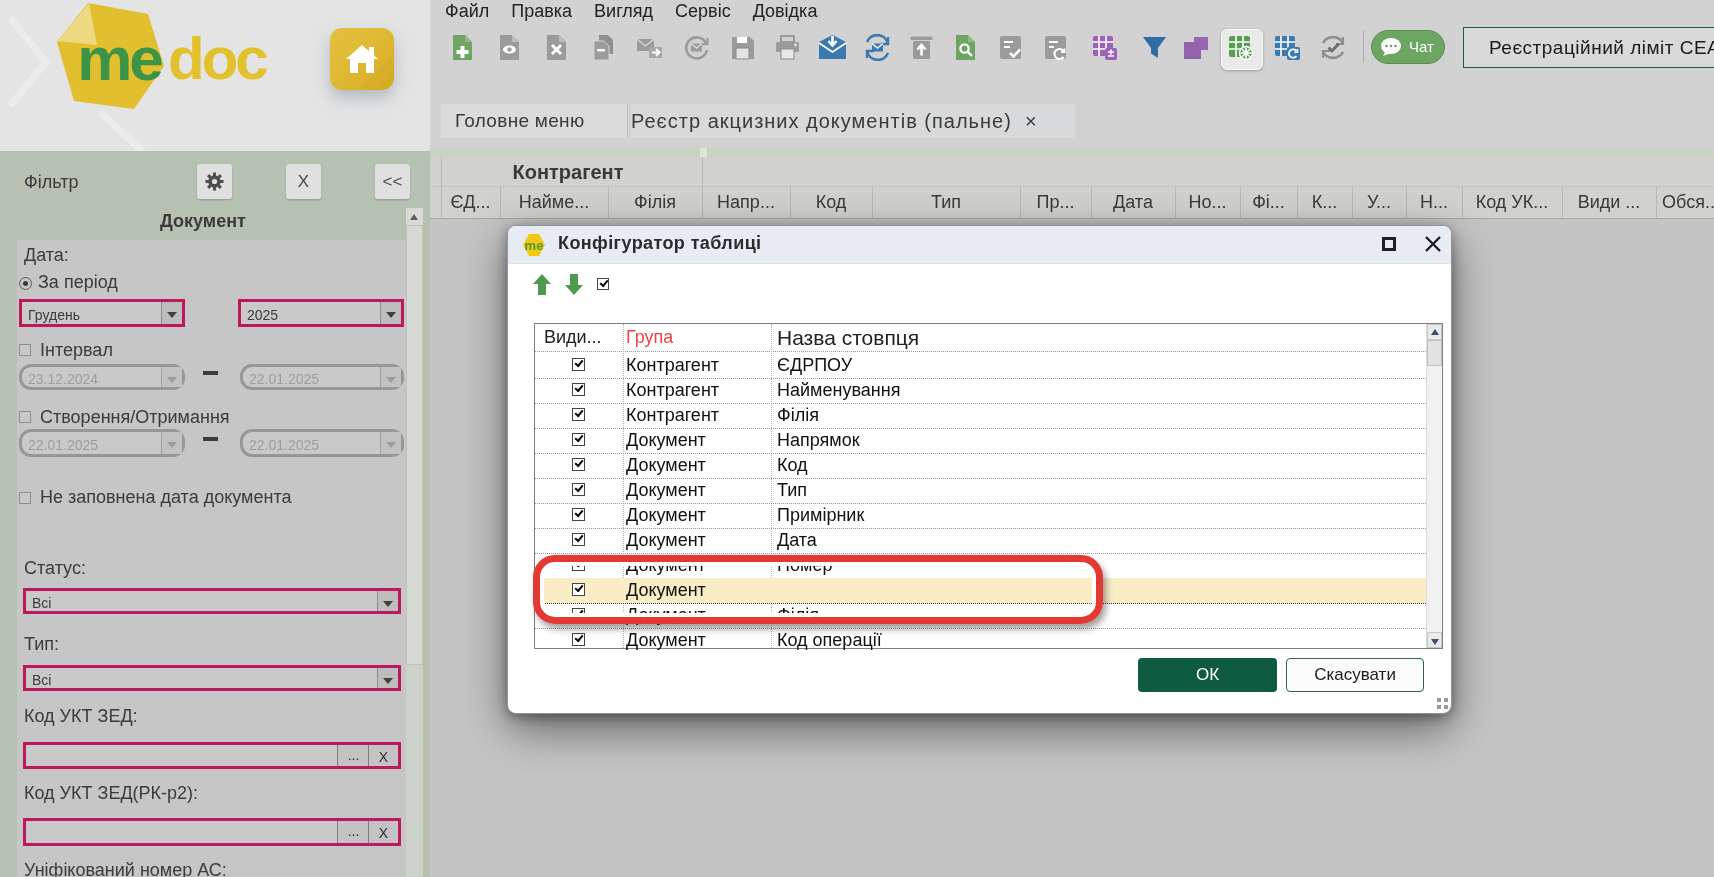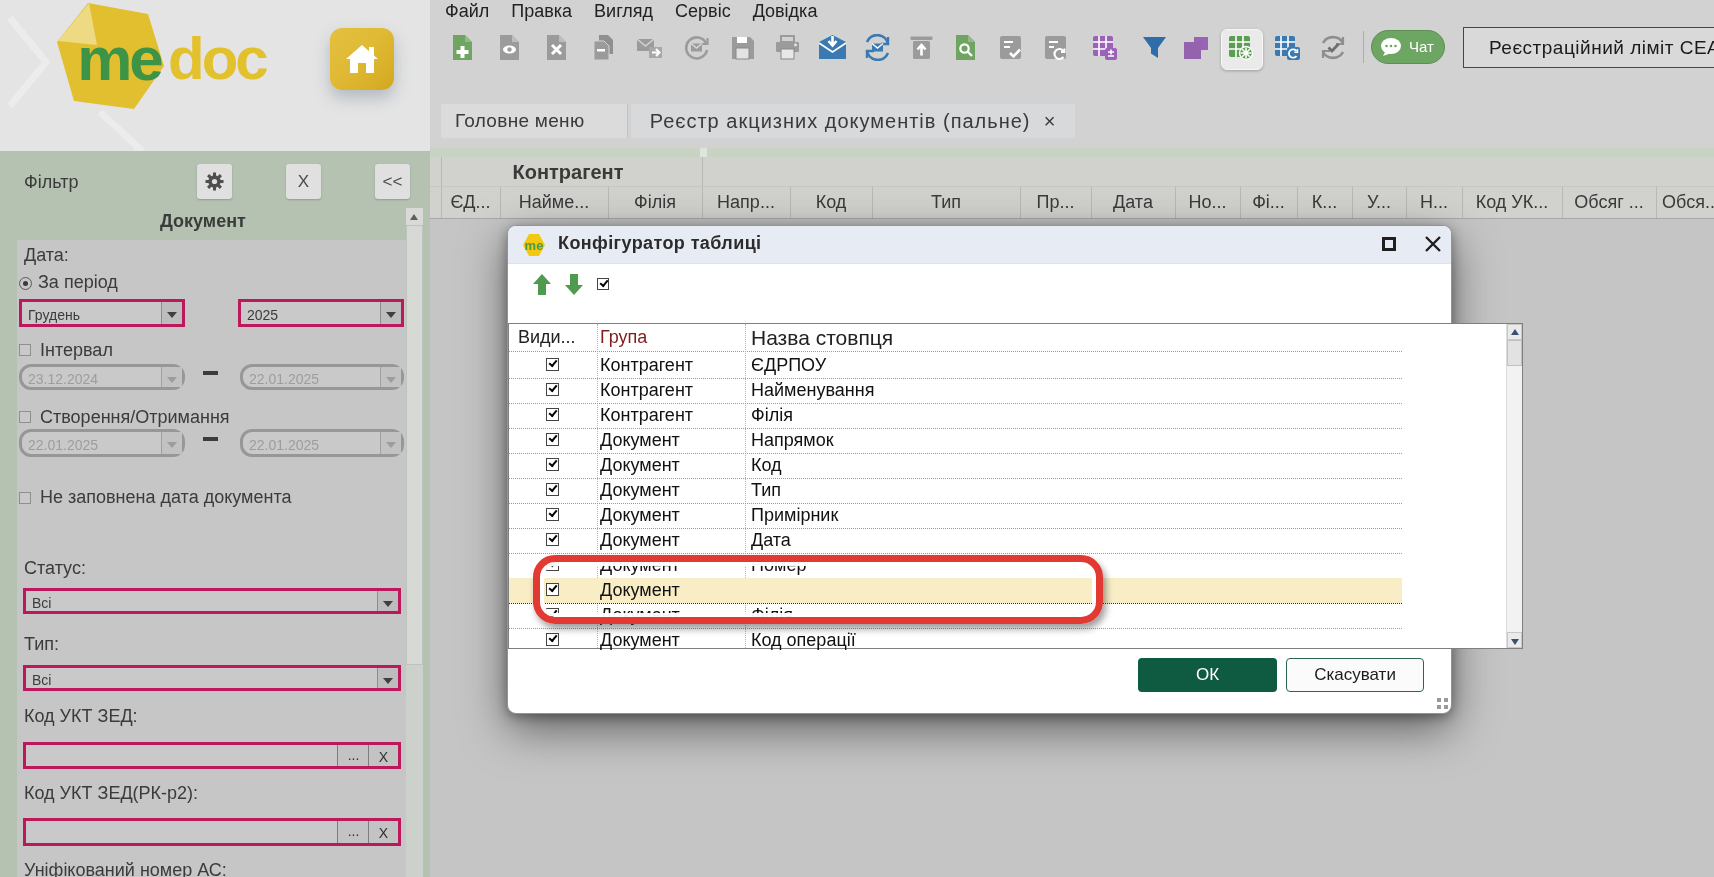--- a/index.html
+++ b/index.html
@@ -5,21 +5,21 @@
 body{width:1714px;height:877px;overflow:hidden;font-family:"Liberation Sans",sans-serif;background:#c5c5c5;position:relative;}
 .abs{position:absolute;}
 #topleft{left:0;top:0;width:430px;height:151px;background:#e4e4e4;}
 #topright{left:430px;top:0;width:1284px;height:151px;background:#d2d2d2;}
 #menu{left:445px;top:1px;height:24px;font-size:18px;color:#222;}
 #menu span{margin-right:22px;}
 .tbicon{top:34px;width:27px;height:27px;}
 #chatbtn{left:1371px;top:30px;width:74px;height:34px;border-radius:17px;background:#6da563;border:1px solid #5c9053;color:#fff;font-size:15px;line-height:32px;text-align:right;box-sizing:border-box;padding-right:10px;}
 #ceabtn{left:1463px;top:27px;width:330px;height:41px;background:#d9d9d9;border:1px solid #1d5c43;box-sizing:border-box;font-size:19px;letter-spacing:0.5px;color:#1b1b1b;line-height:39px;text-align:left;padding-left:25px;}
 #sep1{left:1363px;top:31px;width:1px;height:32px;background:#adadad;}
-.tab{top:104px;height:34px;box-sizing:border-box;font-size:19px;letter-spacing:0.3px;color:#3a3a3a;text-align:center;line-height:34px;}
+.tab{top:104px;height:34px;box-sizing:border-box;font-size:19px;letter-spacing:0.3px;color:#3a3a3a;text-align:left;line-height:34px;}
 #tab1{left:441px;width:187px;background:#dbdbdb;border-right:1px solid #c2c2c2;text-align:left;padding-left:14px;}
 #tab2{left:631px;width:444px;background:#d8d9da;font-size:20px;letter-spacing:1px;}
 #greenstrip{left:430px;top:148px;width:1284px;height:9px;background:#c8d3c3;}
 #gapstrip{left:700px;top:148px;width:7px;height:9px;background:#dfe4dc;}
 #grouprow{left:430px;top:157px;width:1284px;height:30px;background:#d1d1cd;border-bottom:1px solid #c6c6c2;box-sizing:border-box;}
 #headrow{left:430px;top:187px;width:1284px;height:32px;background:#d1d1cd;border-bottom:1px solid #a9a9a9;box-sizing:border-box;padding-left:42px;}
 .colsep{position:absolute;top:0;width:1px;height:31px;background:#b6bab4;}
 .collab{position:absolute;top:0;height:31px;line-height:31px;font-size:18px;color:#3a3a3a;text-align:center;}
 #panel{left:0;top:151px;width:430px;height:726px;background:#b5c1b1;}
 #pcontent{left:17px;top:89px;width:389px;height:637px;background:#c6c6c6;}
@@ -34,21 +34,21 @@
 .cbx{position:absolute;width:12px;height:12px;border:1px solid #8f8f8f;background:#c9c9c9;box-sizing:border-box;}
 .combo .dots{position:absolute;right:29px;top:0;bottom:0;width:31px;background:#c3c3c3;border-left:1px solid #7d7d7d;text-align:center;line-height:20px;color:#2f2f2f;}
 .combo .xb{position:absolute;right:0;top:0;bottom:0;width:29px;background:#c3c3c3;border-left:1px solid #7d7d7d;text-align:center;line-height:25px;color:#2f2f2f;}
 #scrollp{left:406px;top:57px;width:17px;height:669px;background:#cdd1cb;}
 #scrollp .up{position:absolute;left:0;top:0;width:17px;height:17px;background:#d9d9d7;}
 #scrollp .up:after{content:"";position:absolute;left:4px;top:6px;border:4.5px solid transparent;border-bottom:6px solid #5f5f5f;border-top:none;}
 #scrollp .th{position:absolute;left:0;top:17px;width:17px;height:440px;background:#d7dad4;border:1px solid #bfc3bd;box-sizing:border-box;}
 #modal{left:507px;top:225px;width:945px;height:489px;background:#fff;border-radius:9px;border:1px solid #8e959e;box-shadow:0 15px 45px rgba(0,0,0,0.5),0 3px 12px rgba(0,0,0,0.35);box-sizing:border-box;}
 #mtitle{position:absolute;left:0;top:0;right:0;height:38px;background:#e7ecf4;border-radius:8px 8px 0 0;border-bottom:1px solid #dde3ec;box-sizing:border-box;}
 #mtitle .txt{position:absolute;left:50px;top:7px;font-size:18px;letter-spacing:0.4px;font-weight:bold;color:#2b2b2b;}
-#mtable{position:absolute;left:0;top:97px;width:1015px;height:326px;border:1px solid #7f7f7f;background:#fff;box-sizing:border-box;}
+#mtable{position:absolute;left:26px;top:97px;width:909px;height:326px;border:1px solid #7f7f7f;background:#fff;box-sizing:border-box;}
 .mrow{position:absolute;left:0;width:893px;height:25px;font-size:18px;color:#111;line-height:25px;}
 .mrow .g{position:absolute;left:91px;}
 .mrow .n{position:absolute;left:242px;}
 .mcb{position:absolute;left:37px;top:5px;width:13px;height:13px;border:1px solid #444;background:#fff;box-sizing:border-box;}
 .mcb:after{content:"";position:absolute;left:2px;top:1px;width:6px;height:3px;border-left:2px solid #000;border-bottom:2px solid #000;transform:rotate(-50deg);}
 .dotline{position:absolute;left:0;width:893px;border-bottom:1px dotted #9a9a9a;}
 #mscroll{position:absolute;right:0;top:0;width:15px;height:324px;background:#f2f2f2;border-left:1px solid #dcdcdc;}
 .sbtn{position:absolute;left:0;width:15px;height:16px;background:#eaeaea;border:1px solid #c8c8c8;box-sizing:border-box;}
 .tri{position:absolute;left:3px;border:4px solid transparent;}
 .tri.up{top:4px;border-bottom:6px solid #39506e;border-top:none;}
@@ -237,21 +237,21 @@
   <div class="collab" style="left:810px;width:57px;">Фі...</div>
   <div class="colsep" style="left:867px;"></div>
   <div class="collab" style="left:867px;width:55px;">К...</div>
   <div class="colsep" style="left:922px;"></div>
   <div class="collab" style="left:922px;width:54px;">У...</div>
   <div class="colsep" style="left:976px;"></div>
   <div class="collab" style="left:976px;width:56px;">Н...</div>
   <div class="colsep" style="left:1032px;"></div>
   <div class="collab" style="left:1032px;width:100px;">Код УК...</div>
   <div class="colsep" style="left:1132px;"></div>
-  <div class="collab" style="left:1132px;width:94px;">Обсяг ...</div>
+  <div class="collab" style="left:1132px;width:94px;">Види ...</div>
   <div class="colsep" style="left:1226px;"></div>
   <div class="collab" style="left:1226px;width:70px;">Обся...</div>
 </div>
 <div id="panel" class="abs">
   <div class="plabel" style="left:24px;top:21px;">Фільтр</div>
   <div class="pbtn abs" style="left:197px;"><svg width="21" height="21" viewBox="0 0 21 21" style="margin-top:7px;">
         <circle cx="10.5" cy="10.5" r="6.2" fill="#4f4f4f"></circle>
         <circle cx="10.5" cy="10.5" r="2.6" fill="#e0e0e0"></circle>
         <g stroke="#4f4f4f" stroke-width="3">
           <path d="M10.5 1.5 V5 M10.5 16 V19.5 M1.5 10.5 H5 M16 10.5 H19.5 M4.1 4.1 L6.6 6.6 M14.4 14.4 L16.9 16.9 M16.9 4.1 L14.4 6.6 M6.6 14.4 L4.1 16.9"></path>
@@ -313,21 +313,21 @@
   </div>
   <svg width="18" height="21" style="position:absolute;left:25px;top:48px;" viewBox="0 0 18 21">
       <path d="M9 0 L18 10 H13 V21 H5 V10 H0 Z" fill="#4e9b4f"></path>
     </svg>
   <svg width="18" height="21" style="position:absolute;left:57px;top:48px;" viewBox="0 0 18 21">
       <path d="M9 21 L0 11 H5 V0 H13 V11 H18 Z" fill="#4e9b4f"></path>
     </svg>
   <div class="mcb" style="left:89px;top:52px;width:12px;height:12px;"></div>
   <div id="mtable">
     <div style="position:absolute;left:9px;top:0;height:27px;line-height:27px;font-size:18px;color:#222;">Види...</div>
-    <div style="position:absolute;left:91px;top:0;height:27px;line-height:27px;font-size:18px;color:#7f1d1d;">Група</div>
+    <div style="position:absolute;left:91px;top:0;height:27px;line-height:27px;font-size:18px;color:#ef4444;">Група</div>
     <div style="position:absolute;left:242px;top:0;height:27px;line-height:27px;font-size:21px;color:#222;">Назва стовпця</div>
     <div class="dotline" style="top:27px;"></div>
     <div style="position:absolute;left:88px;top:0;width:1px;height:324px;border-left:1px dotted #b5b5b5;"></div>
     <div style="position:absolute;left:236px;top:0;width:1px;height:324px;border-left:1px dotted #b5b5b5;"></div>
     <div class="mrow" style="top:29px;">
         <div class="mcb"></div>
         <div class="g">Контрагент</div>
         <div class="n">ЄДРПОУ</div>
       </div>
     <div class="dotline" style="top:54px;"></div>

